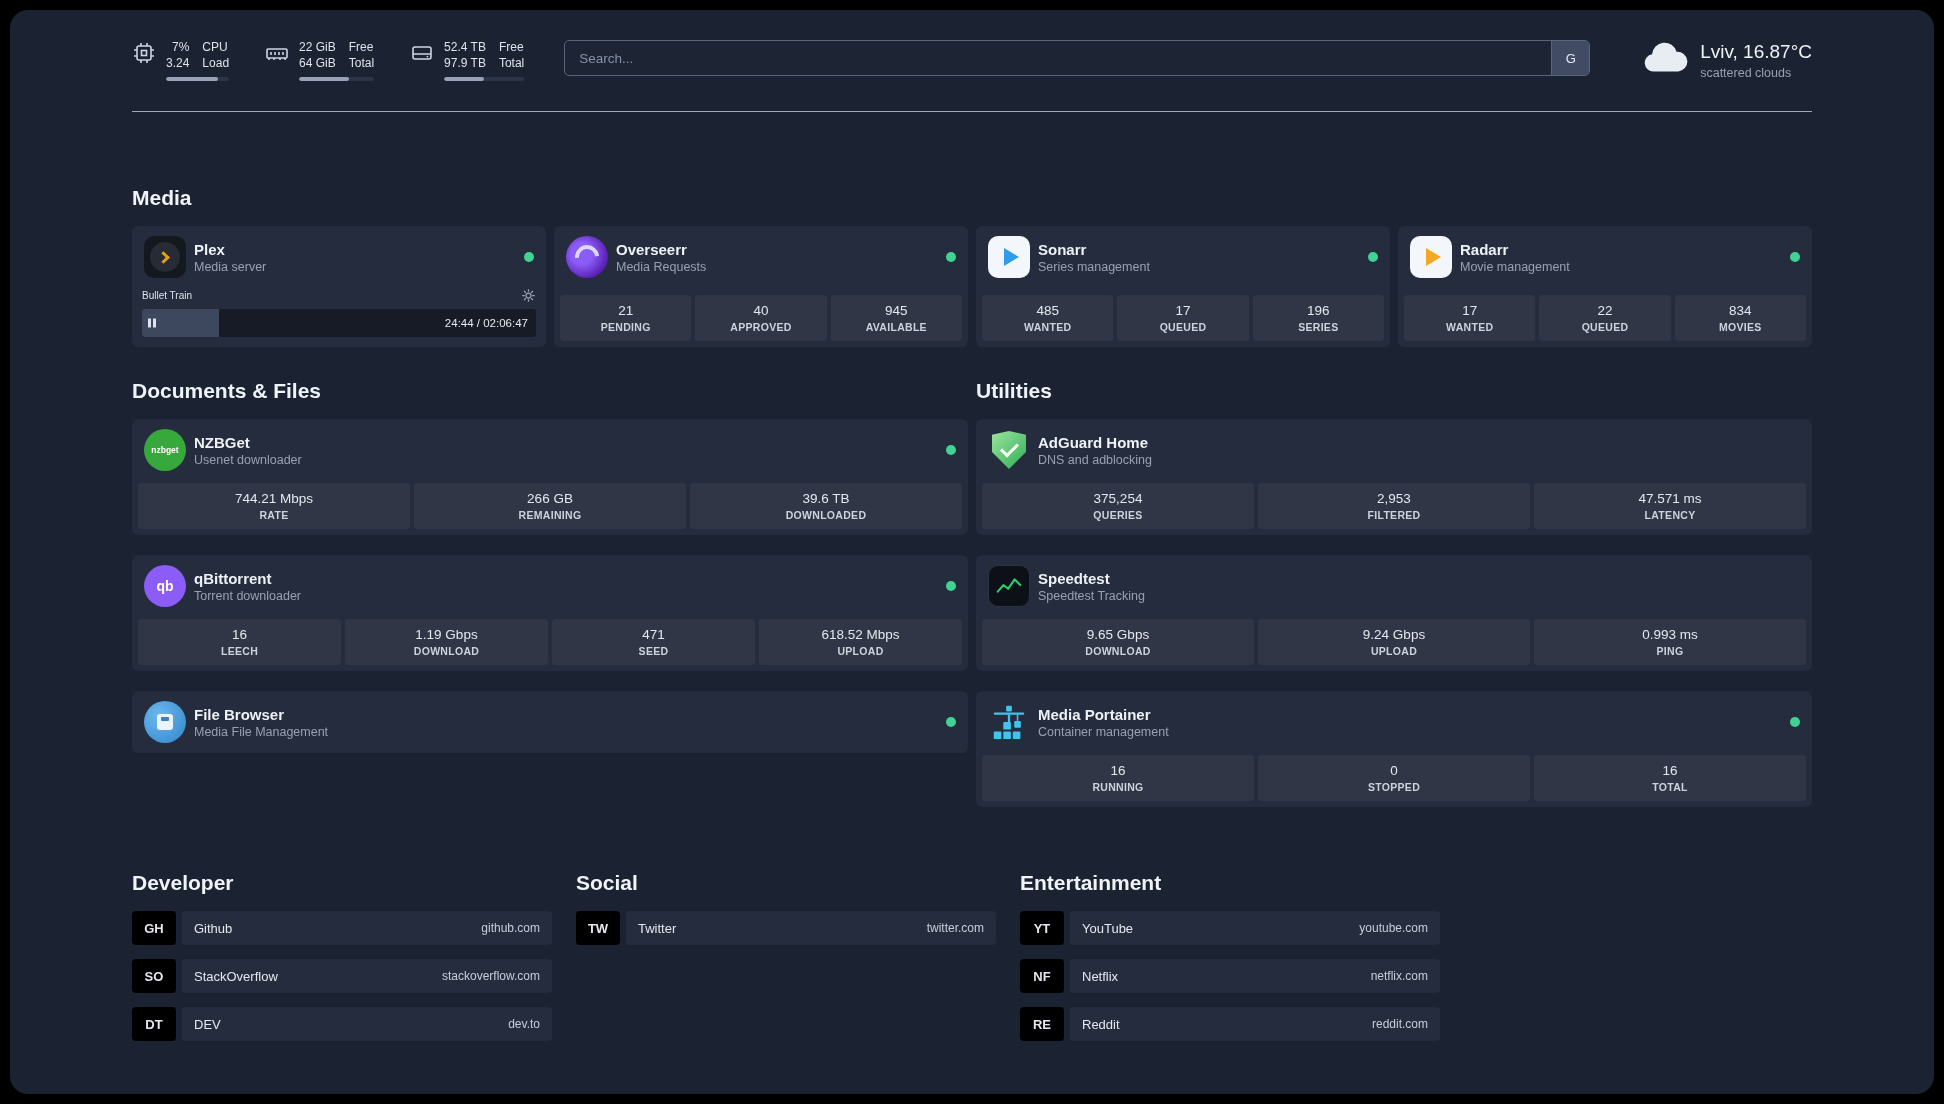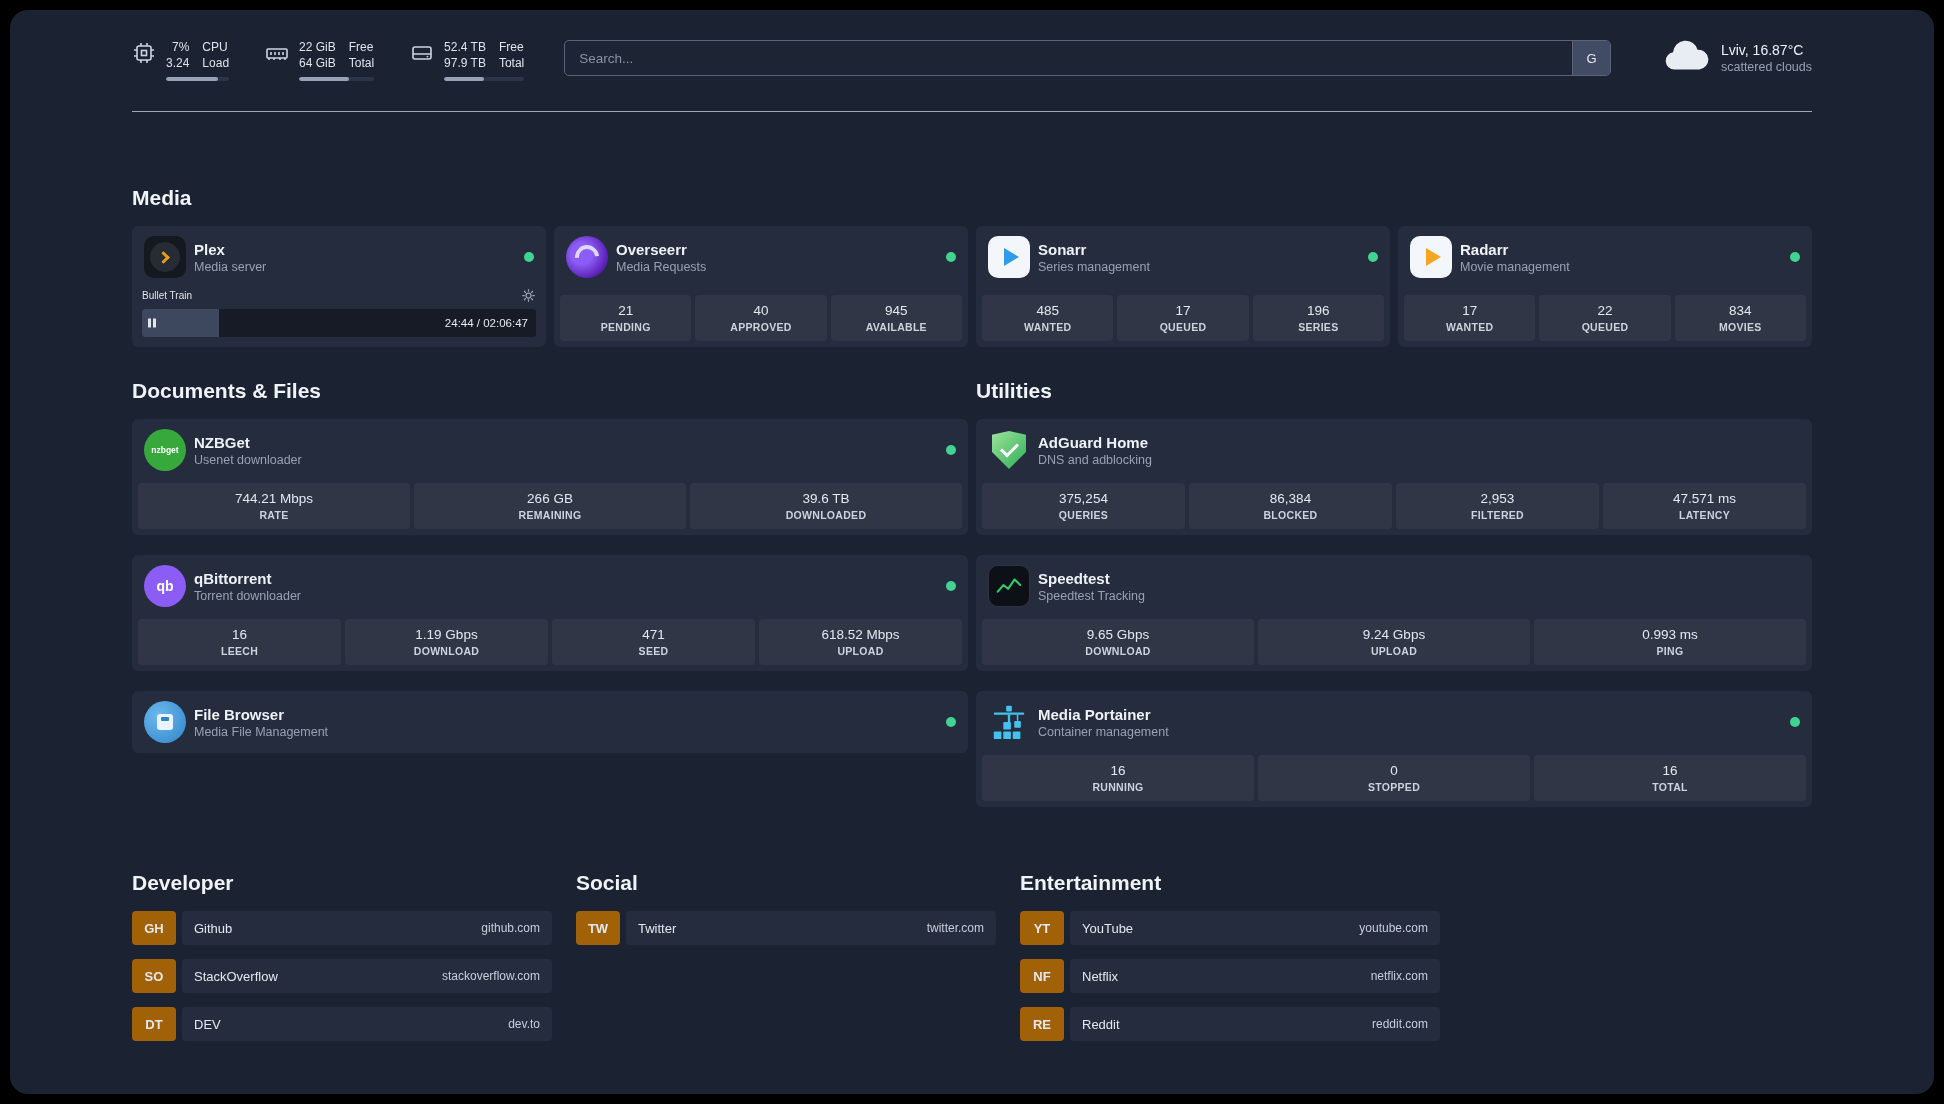--- a/index.html
+++ b/index.html
@@ -21,21 +21,21 @@
   .searchbar { flex:1; height:36px; margin:0 52px 0 40px; display:flex; align-items:stretch;
                border:1px solid #5a6379; border-radius:5px; background:#1d2434; overflow:hidden; }
   .searchbar input { flex:1; background:transparent; border:0; outline:none; padding:0 14px;
                color:#e7eaf0; font-size:13.5px; font-family:"Liberation Sans", sans-serif; }
   .searchbar input::placeholder { color:#8792a6; }
   .search-g { width:38px; background:#414b63; border-left:1px solid #5a6379; display:flex;
                align-items:center; justify-content:center; font-size:13px; color:#e7eaf0; cursor:pointer; }
 
   .weather { display:flex; gap:12px; align-items:center; }
   .weather-text { line-height:1.3; }
-  .weather-loc { font-size:14px; color:#eef1f6; }
+  .weather-loc { font-size:19px; color:#eef1f6; }
   .weather-cond { font-size:12.5px; color:#98a1b3; }
 
   .divider { margin-top:30px; border:0; border-top:1px solid #b9c1cf; opacity:.85; }
 
   
   .section-title { font-size:21px; font-weight:600; color:#f0f3f7; margin-bottom:16px; }
   .media-section { margin-top:74px; }
   .media-grid { display:grid; grid-template-columns:repeat(4,1fr); gap:8px; }
 
   .card { background:#252c3d; border-radius:6px; display:flex; flex-direction:column; }
@@ -96,21 +96,21 @@
   .icon-speedtest { background:#0d1117; border:1px solid #2c3342; }
   .icon-filebrowser { background:radial-gradient(circle at 35% 35%, #6db9ee, #2f84c9); border-radius:50%; }
   .fb-doc { width:16px; height:16px; background:#eaf4ff; border-radius:3px; position:relative; }
   .fb-doc::after { content:""; position:absolute; left:4px; top:3px; width:8px; height:4px;
             background:#2f84c9; border-radius:1px; }
   .icon-portainer { background:transparent; }
 
   
   .bookmarks { margin-top:64px; display:grid; grid-template-columns:repeat(3,420px); gap:24px; padding-bottom:56px; }
   .bm-row { display:flex; gap:6px; height:34px; margin-bottom:14px; cursor:pointer; }
-  .bm-abbr { width:44px; background:#a16207; border-radius:4px; display:flex; align-items:center;
+  .bm-abbr { width:44px; background:#000000; border-radius:4px; display:flex; align-items:center;
              justify-content:center; font-size:13px; font-weight:600; color:#e4e8ee; flex:0 0 auto; }
   .bm-pill { flex:1; background:#252c3d; border-radius:4px; display:flex; align-items:center;
              justify-content:space-between; padding:0 12px; }
   .bm-name { font-size:13px; color:#e4e8ee; }
   .bm-url  { font-size:12px; color:#c6cdd9; }
 </style>
 </head>
 <body>
 
 <div class="page">
@@ -423,24 +423,20 @@
                 </span>
               <div class="card-titles">
                 <h3>AdGuard Home</h3>
                 <p>DNS and adblocking</p>
               </div>
             </div>
             <div class="stats">
               <div class="stat">
                 <div class="stat-value">375,254</div>
                 <div class="stat-label">QUERIES</div>
-              </div>
-              <div class="stat">
-                <div class="stat-value">86,384</div>
-                <div class="stat-label">BLOCKED</div>
               </div>
               <div class="stat">
                 <div class="stat-value">2,953</div>
                 <div class="stat-label">FILTERED</div>
               </div>
               <div class="stat">
                 <div class="stat-value">47.571 ms</div>
                 <div class="stat-label">LATENCY</div>
               </div>
             </div>

